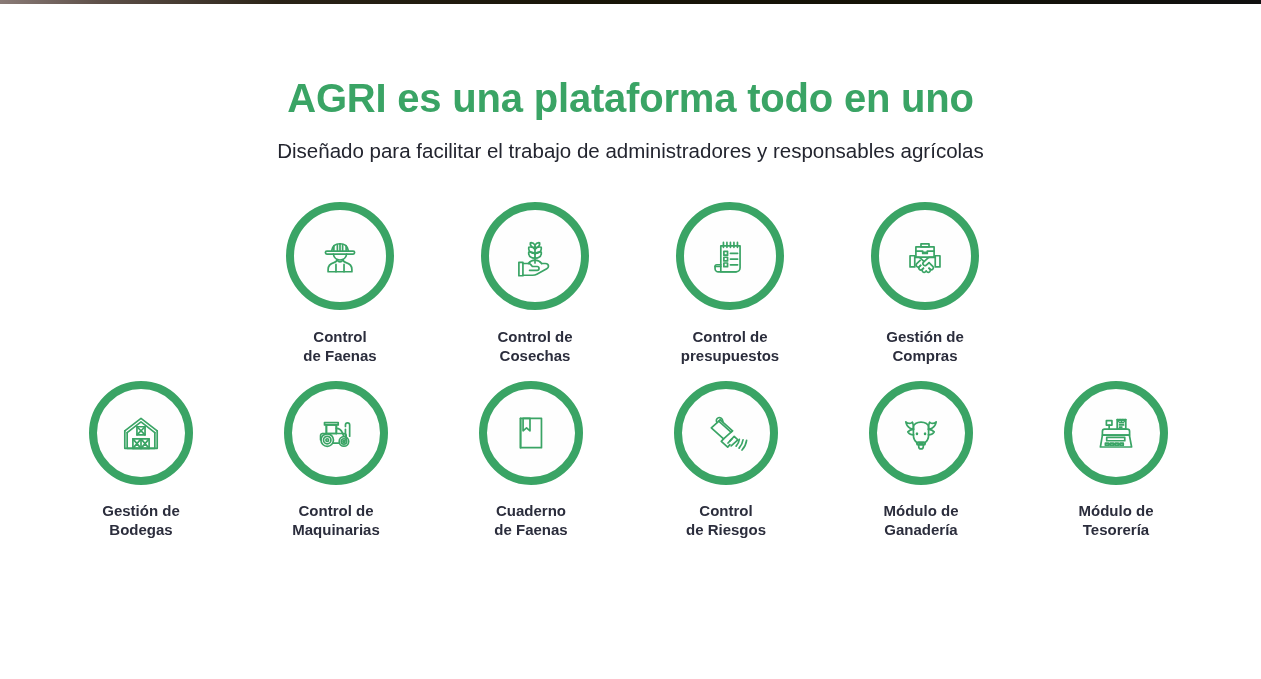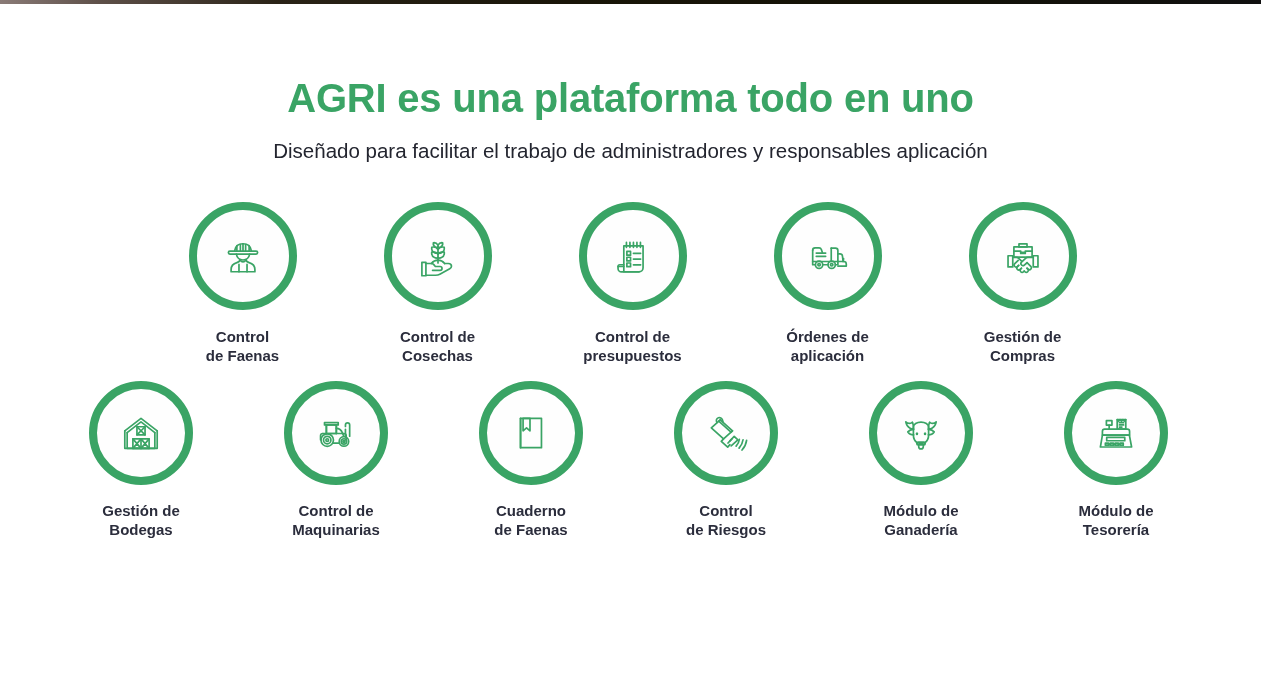--- a/index.html
+++ b/index.html
@@ -130,21 +130,21 @@
 </style>
 </head>
 <body>
 
 <div class="page">
 
   <div class="top-strip"></div>
 
   <div class="hero">
     <h1 class="hero-title">AGRI es una plataforma todo en uno</h1>
-    <p class="hero-subtitle">Diseñado para facilitar el trabajo de administradores y responsables aplicación</p>
+    <p class="hero-subtitle">Diseñado para facilitar el trabajo de administradores y responsables agrícolas</p>
   </div>
 
   <div class="grid-wrap">
 
     <div class="row row-one">
 
       <div class="feature">
         <div class="icon-ring">
           <svg viewBox="0 0 64 64">
             <path d="M32 18c-4.8 0-8.6 2.6-9.4 7.5"></path>
@@ -189,40 +189,20 @@
             <path d="M14.9 44c0-1.1.9-2 2-2h4.6"></path>
             <path d="M24.5 16.5v5.6M28.5 16.5v5.6M32.5 16.5v5.6M36.5 16.5v5.6M40.5 16.5v5.6"></path>
             <path d="M25 26.8h4.2V31H25zM25 33.4h4.2v4.2H25zM25 40h4.2v4.2H25z"></path>
             <path d="M32.5 28.9h8.2M32.5 35.5h8.2M32.5 42.1h8.2"></path>
           </svg>
         </div>
         <div class="feature-label">Control de
 presupuestos</div>
       </div>
 
-      <div class="feature">
-        <div class="icon-ring">
-          <svg viewBox="0 0 64 64">
-            <path d="M14.5 25.5c0-1.5 1.2-2.7 2.7-2.7h4.6c1.2 0 2.2.7 2.6 1.8l1.1 3.1"></path>
-            <path d="M14.5 25.5v12.8h28.8V25.8c0-1.5-1.2-2.7-2.7-2.7h-4.9"></path>
-            <path d="M35.7 23.1V38"></path>
-            <path d="M18.6 28.6h10.7M18.6 32.4h10.7"></path>
-            <path d="M43.3 29.6h2.4c1.4 0 2.6 1 2.8 2.4l.8 6.3"></path>
-            <path d="M43.3 38.3h6.7c1.6 0 2.9 1.3 2.9 2.9v2.3H43.3"></path>
-            <path d="M49.4 38.3l.4-3.4"></path>
-            <circle cx="21.8" cy="42" r="4.2"></circle>
-            <circle cx="21.8" cy="42" r="1.4"></circle>
-            <circle cx="36.2" cy="42" r="4.2"></circle>
-            <circle cx="36.2" cy="42" r="1.4"></circle>
-            <path d="M14.5 38.3v3.7h3.1M26 42h6M40.4 42h2.9v-3.7"></path>
-          </svg>
-        </div>
-        <div class="feature-label">Órdenes de
-aplicación</div>
-      </div>
 
       <div class="feature">
         <div class="icon-ring">
           <svg viewBox="0 0 64 64">
             <path d="M27.4 18.2h9.2v3.4h-9.2z"></path>
             <path d="M21.6 21.6h20.8v11.6H21.6z"></path>
             <path d="M21.6 26.4h7.8v2.6h5.2v-2.6h7.8"></path>
             <path d="M29.4 27.7h5.2"></path>
             <path d="M14.9 31.7h5.4v12.8h-5.4zM43.7 31.7h5.4v12.8h-5.4z"></path>
             <path d="M20.3 33.6h4.2c.9 0 1.7.3 2.3.9l3.3 3"></path>

